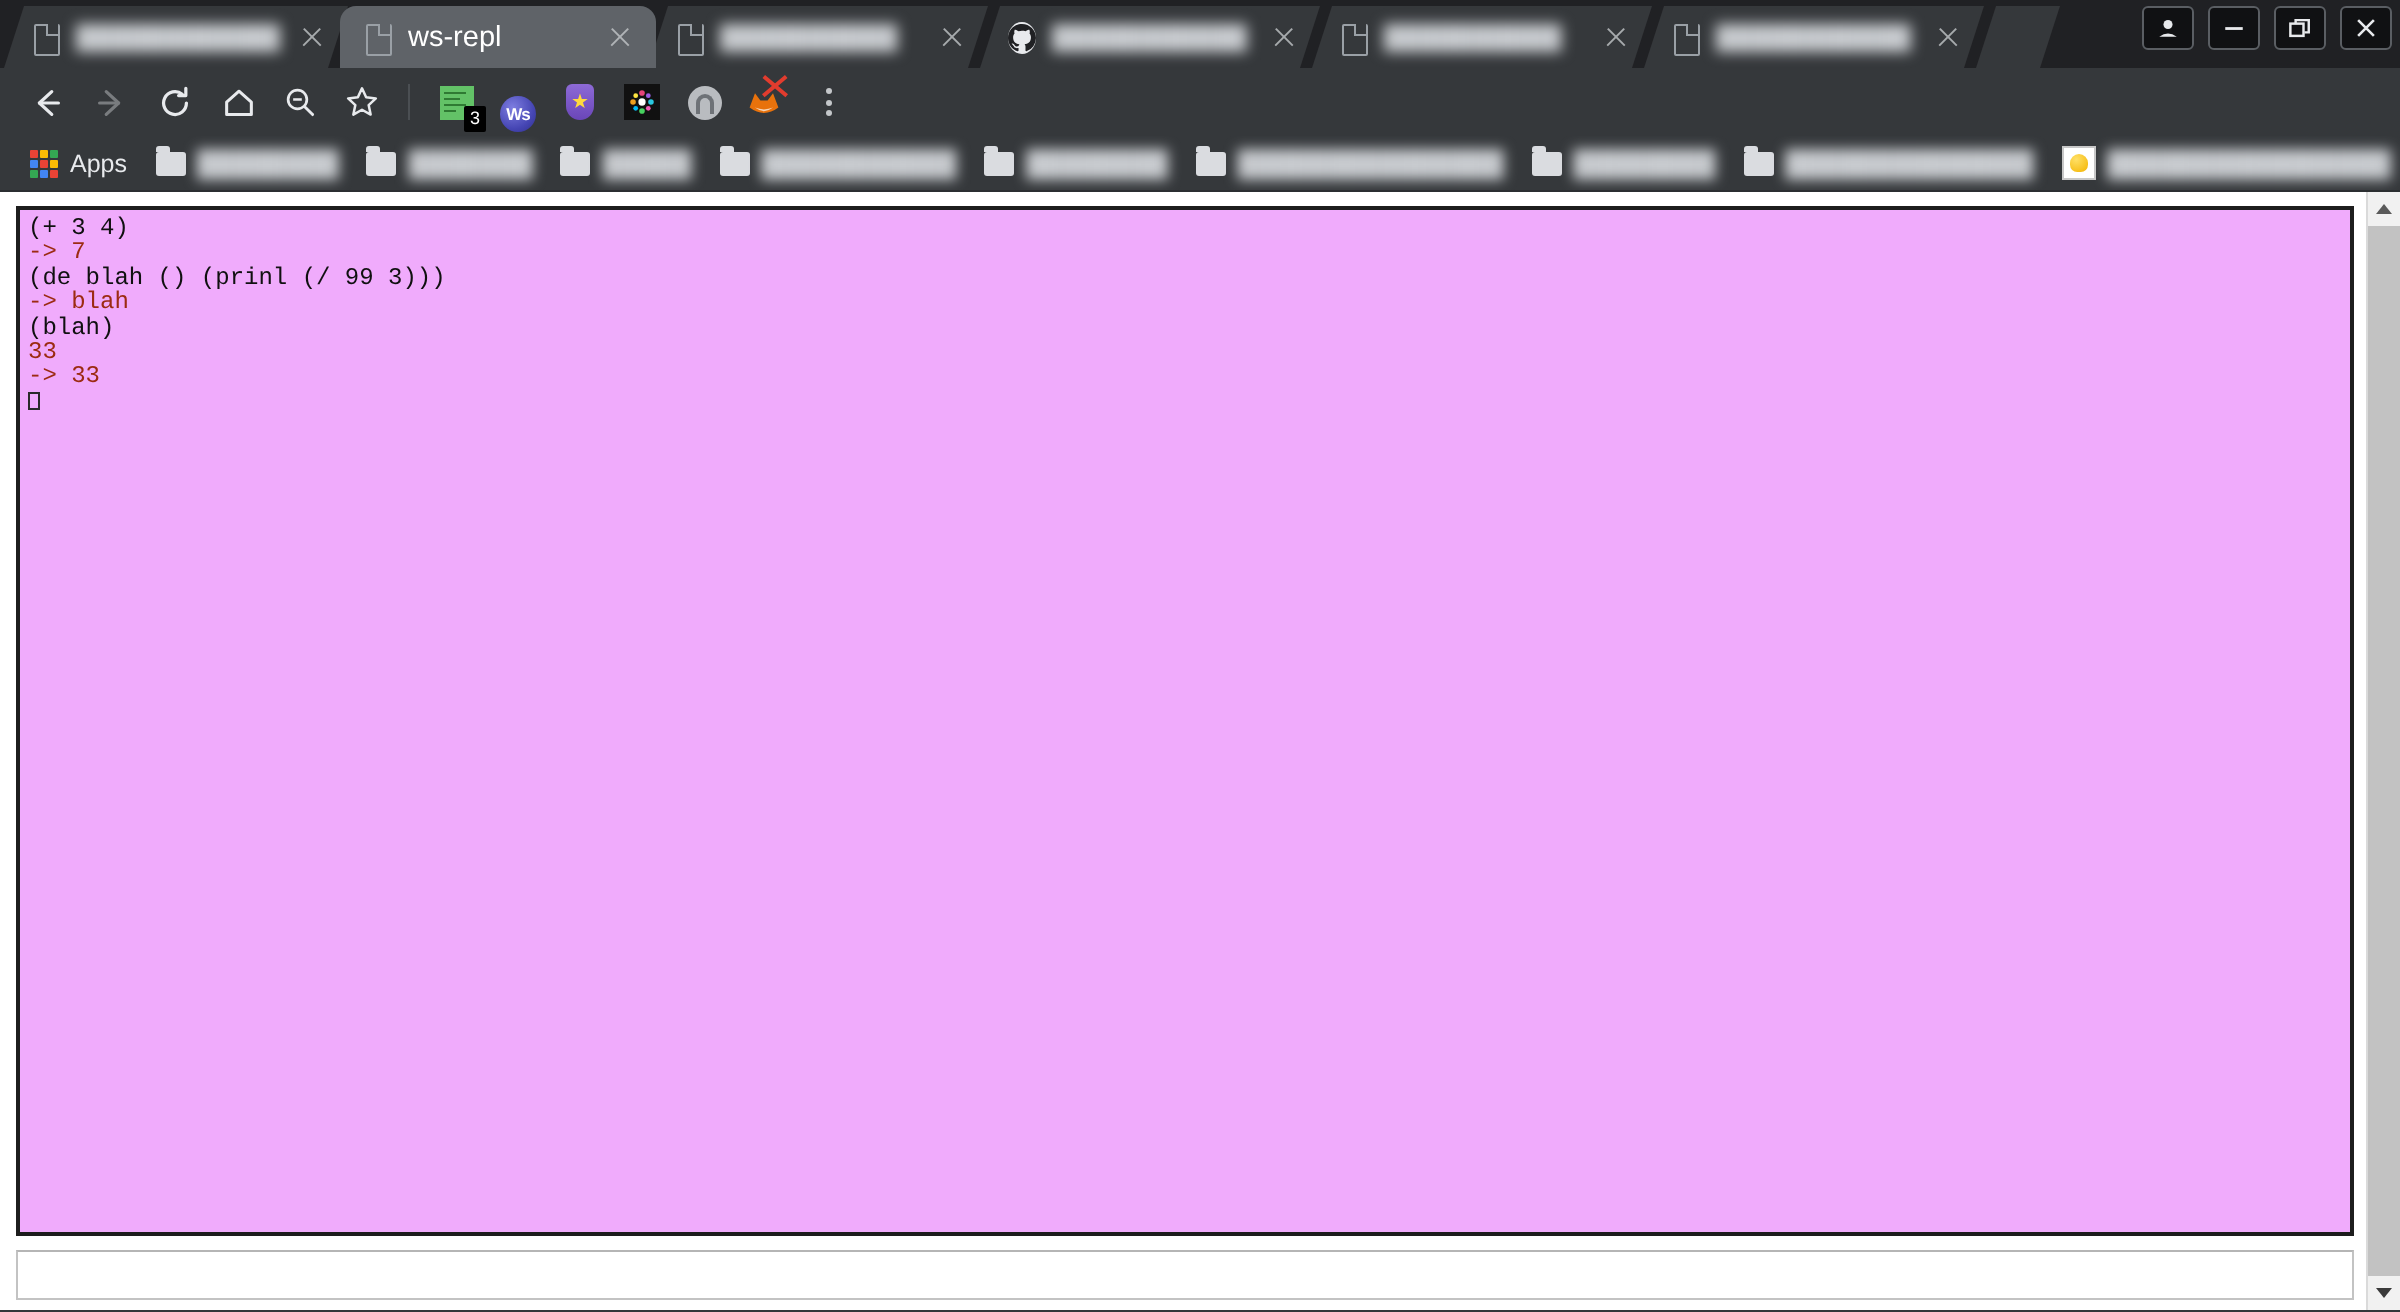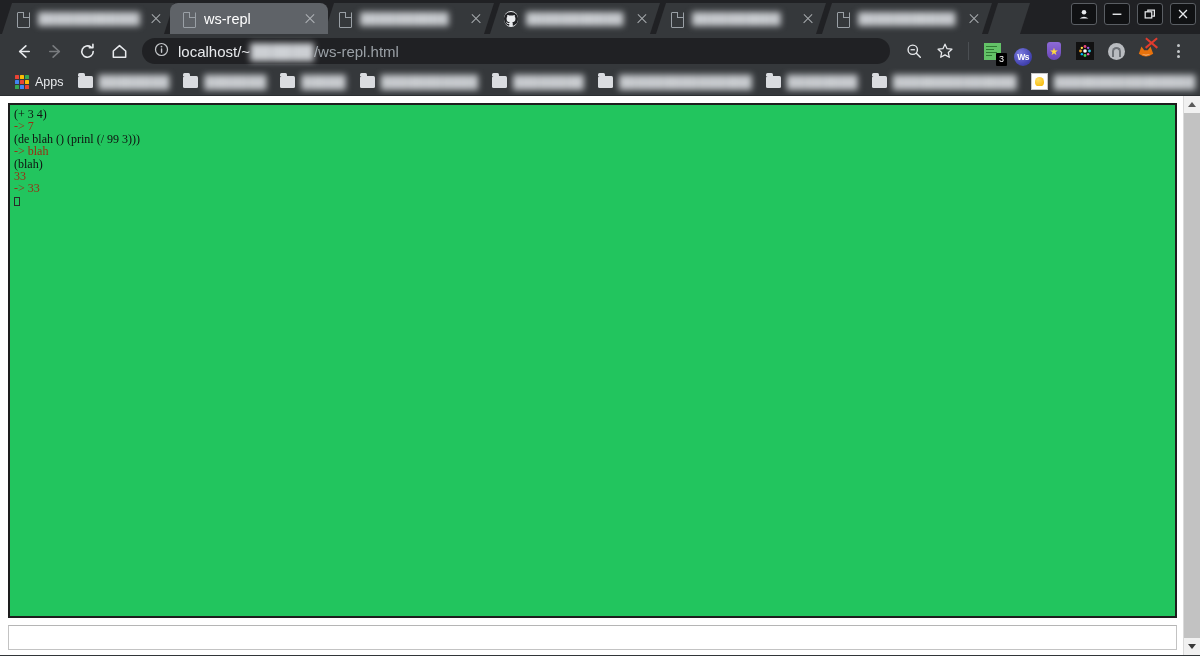--- a/index.html
+++ b/index.html
@@ -292,26 +292,26 @@
   }
   .page {
     flex: 1 1 auto;
     padding: 6px 4px 0 4px;
     display: flex;
     flex-direction: column;
     min-width: 0;
   }
   .repl-output {
     flex: 1 1 auto;
-    background: #22c55e;
+    background: #f0abfc;
     border: 2px solid #1d1d1d;
     margin: 1px 2px 0 4px;
     padding: 3px 4px;
     overflow: hidden;
-    font-family: Liberation Serif, serif;
+    font-family: Liberation Mono, monospace;
     font-size: 12px;
     line-height: 12.4px;
     color: #101010;
     white-space: pre;
   }
   .repl-output .ret { color: #9c2b12; }
   .repl-output .val { color: #9c2b12; }
   .caret {
     display: inline-block;
     width: 6px; height: 9px;
@@ -448,34 +448,20 @@
       <path d="M15.7 2.3 V6.1 H11.9" fill="none" stroke="#e8eaed" stroke-width="1.7" stroke-linecap="round" stroke-linejoin="round"></path>
     </svg>
   </div>
 
   <div class="navbtn">
     <svg width="19" height="19" viewBox="0 0 20 20">
       <path d="M3.5 9.5 L10 3.8 L16.5 9.5 V16 H3.5 Z" fill="none" stroke="#e8eaed" stroke-width="1.6" stroke-linejoin="round"></path>
     </svg>
   </div>
 
-  <div class="omnibox">
-    <span>
-      <svg width="15" height="15" viewBox="0 0 16 16">
-        <circle cx="8" cy="8" r="6.4" fill="none" stroke="#c4c7ca" stroke-width="1.3"></circle>
-        <circle cx="8" cy="4.9" r=".95" fill="#c4c7ca"></circle>
-        <rect x="7.3" y="6.7" width="1.5" height="5" rx=".7" fill="#c4c7ca"></rect>
-      </svg>
-    </span>
-    <span class="url">
-      <span>localhost/~</span>
-        <span class="blurpart">██████</span>
-        <span class="dim">/ws-repl.html</span>
-    </span>
-  </div>
 
   <div class="ext-area">
     <div class="iconbtn">
       <svg width="18" height="18" viewBox="0 0 20 20">
         <circle cx="8.6" cy="8.6" r="5.2" fill="none" stroke="#e8eaed" stroke-width="1.5"></circle>
         <path d="M12.6 12.6 L17 17" stroke="#e8eaed" stroke-width="1.6" stroke-linecap="round"></path>
         <path d="M6.2 8.6 H11" stroke="#e8eaed" stroke-width="1.4"></path>
       </svg>
     </div>
 

